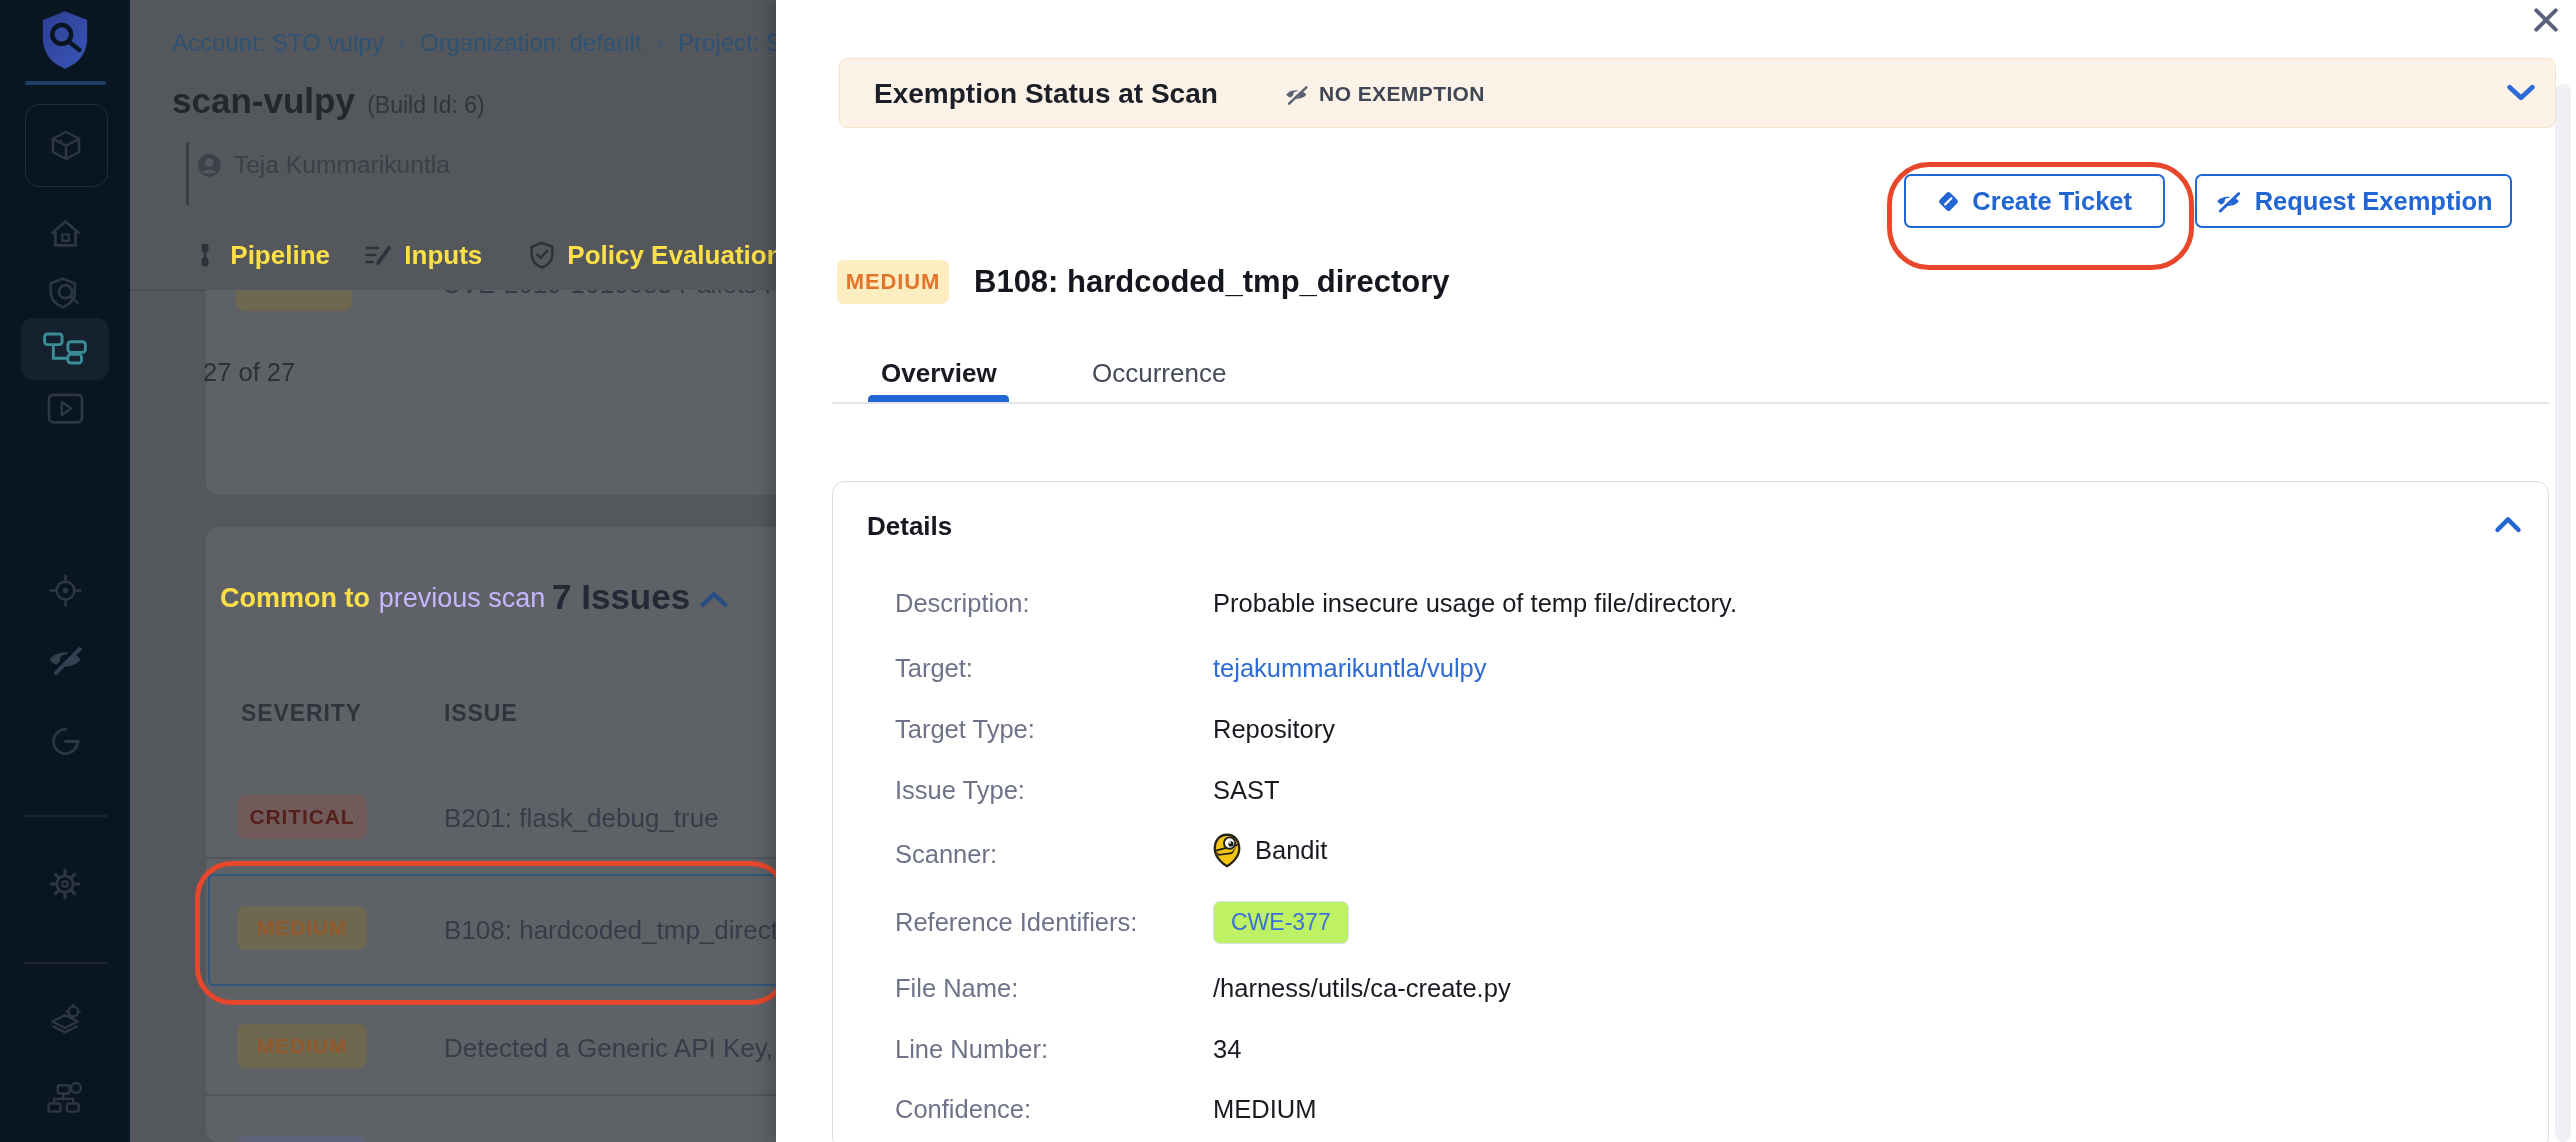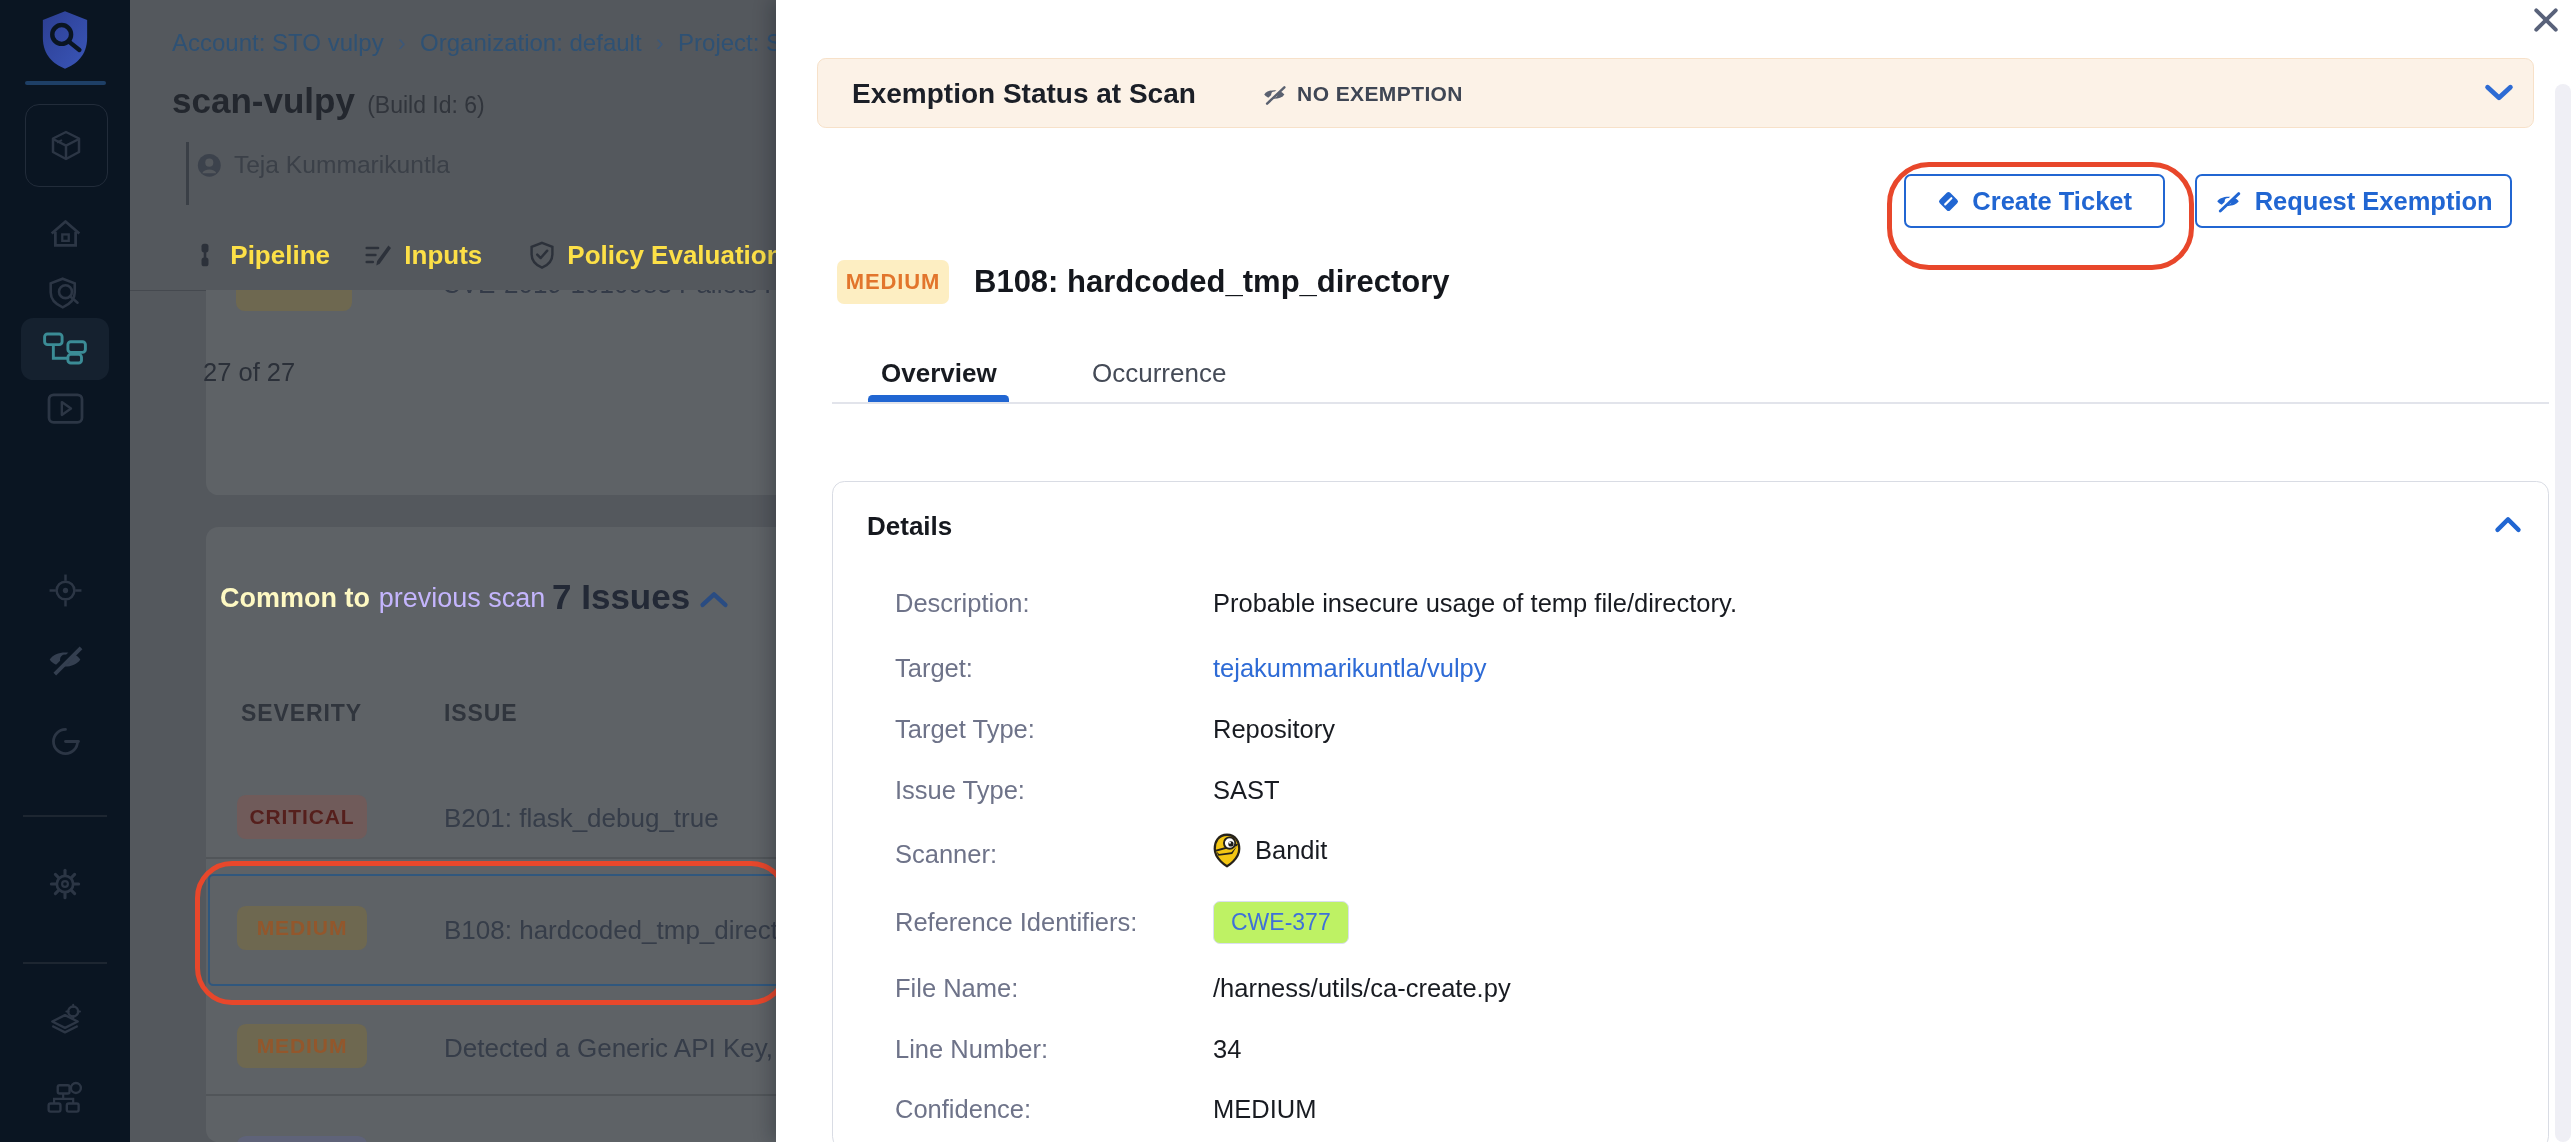--- a/index.html
+++ b/index.html
@@ -30,21 +30,21 @@
   #tab-pipeline{left:62px;} #tab-inputs{left:234px;} #tab-policy{left:399px;}
 
   #card1{left:76px;top:290px;width:615px;height:205px;background:#5e6266;border-radius:0 0 12.3px 12.3px;}
   #cliprow{left:76px;top:290px;width:571px;height:24.6px;overflow:hidden;}
   #clip-badge{position:absolute;left:30px;top:-19.3px;width:116px;height:40px;background:#6e6850;border-radius:8.8px;}
   #clip-text{position:absolute;left:236px;top:-21px;font-size:26px;color:#343b48;white-space:nowrap;}
   #count-text{left:73px;top:358px;font-size:25.5px;color:#2b3039;}
 
   #card2{left:76px;top:527px;width:615px;height:615px;background:#5e6266;border-radius:12.3px;}
   #group-header{left:90px;top:583px;font-size:27px;white-space:nowrap;}
-  #group-prefix{font-weight:bold;color:#fef9c3;}
+  #group-prefix{font-weight:bold;color:#fde047;}
   #group-label{color:#c4b5fd;margin-left:8.8px;}
   #issue-count{position:absolute;left:422px;top:577px;font-size:35px;font-weight:bold;color:#232936;white-space:nowrap;}
   #group-chevron{position:absolute;left:569px;top:590px;}
   .colhead{position:absolute;top:700px;font-size:23px;font-weight:bold;letter-spacing:0.9px;color:#30353d;}
   #col-severity{left:111px;} #col-issue{left:314px;}
 
   .sev-badge{position:absolute;width:130px;height:44px;border-radius:8.8px;display:flex;align-items:center;justify-content:center;
     font-size:21px;font-weight:bold;letter-spacing:0.9px;}
   .sev-critical{background:#705b5a;color:#551f1c;}
   .sev-medium-dim{background:#6e6850;color:#93572c;}
@@ -56,21 +56,21 @@
   
   #annot-row{left:195px;top:861px;width:583px;height:134px;border:5.3px solid #e8472b;border-radius:37px;z-index:5;}
   #annot-ticket{left:1887px;top:162px;width:297px;height:98px;border:5.3px solid #e8472b;border-radius:42px;z-index:20;}
   .annot{pointer-events:none;}
 
   
   #drawer{left:776px;top:0;width:1800px;height:1142px;background:#ffffff;z-index:10;box-shadow:-5.3px 0 17.6px rgba(10,15,25,0.28);}
   #close-btn{position:absolute;left:1755px;top:5.3px;width:32px;height:32px;cursor:pointer;}
   #scroll-track{position:absolute;left:1779px;top:84px;width:16px;height:1058px;background:#efeff5;border-radius:8px;}
 
-  #exemption-banner{position:absolute;left:41px;top:58px;width:1717px;height:70px;background:#fcf2e7;border:1.8px solid #f7e1c9;border-radius:8.8px;box-sizing:border-box;}
+  #exemption-banner{position:absolute;left:63px;top:58px;width:1717px;height:70px;background:#fcf2e7;border:1.8px solid #f7e1c9;border-radius:8.8px;box-sizing:border-box;}
   #exemption-title{position:absolute;left:34px;top:19.3px;font-size:28px;font-weight:bold;color:#1b1f27;white-space:nowrap;}
   #exemption-status{position:absolute;left:444px;top:23px;display:flex;align-items:center;gap:10.5px;}
   #exemption-status span{font-size:21px;font-weight:bold;letter-spacing:0.4px;color:#3f4654;}
   #banner-chevron{position:absolute;left:1665px;top:23px;}
 
   .action-btn{position:absolute;top:174px;height:54px;border:2.6px solid #2166d2;border-radius:7px;background:#fff;
     display:flex;align-items:center;justify-content:center;gap:12.3px;font-size:25.5px;font-weight:bold;color:#2166d2;
     box-sizing:border-box;cursor:pointer;white-space:nowrap;}
   #btn-create{left:1128px;width:261px;}
   #btn-request{left:1419px;width:317px;}

